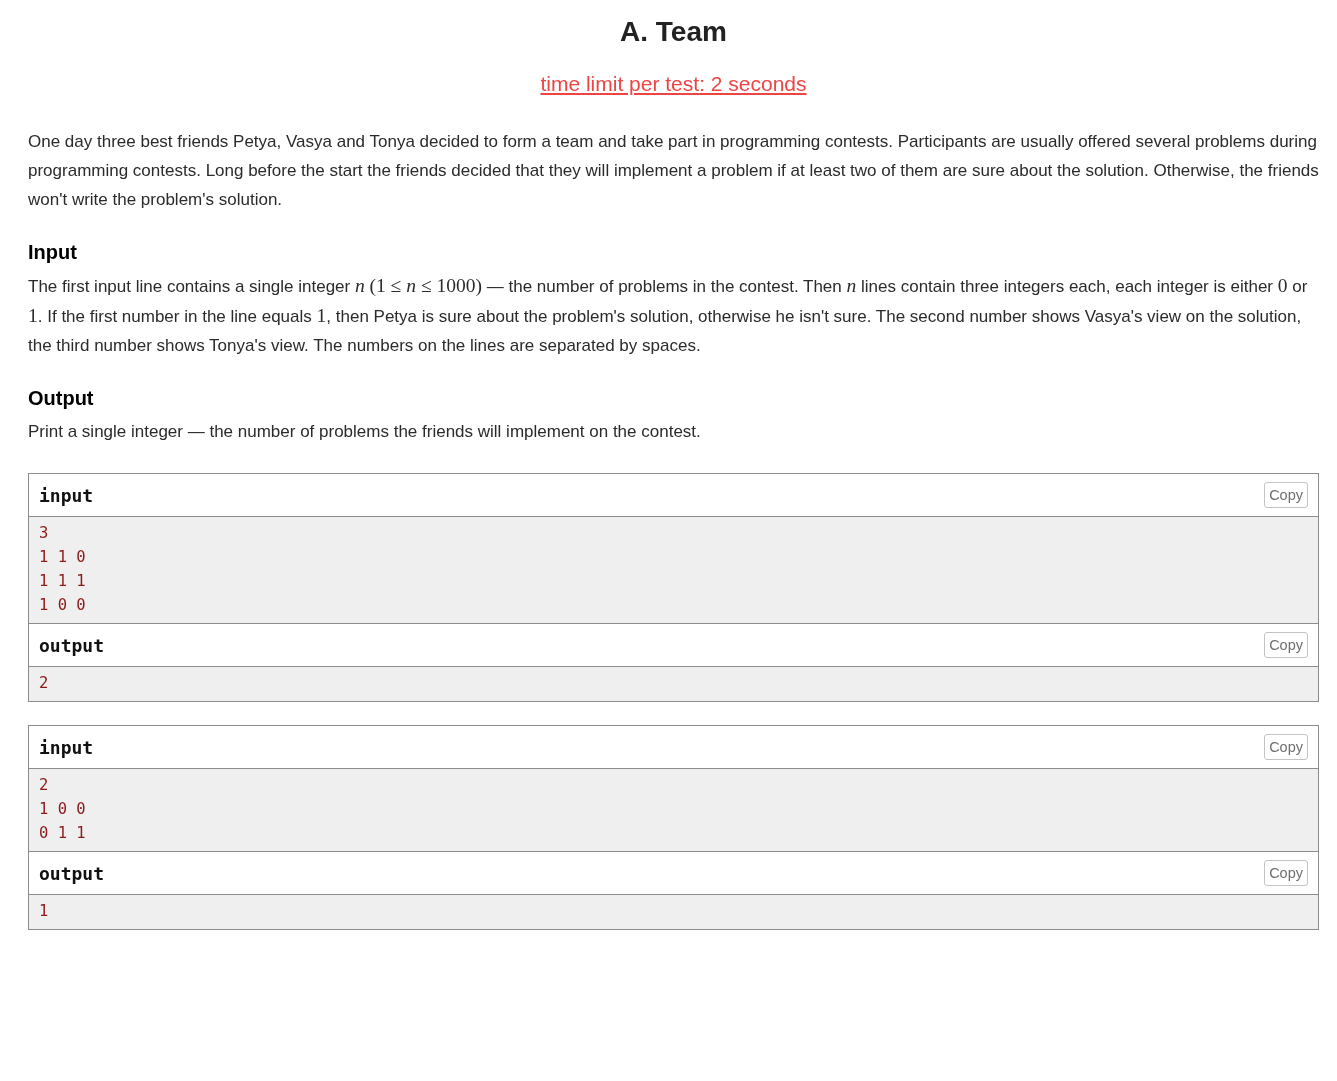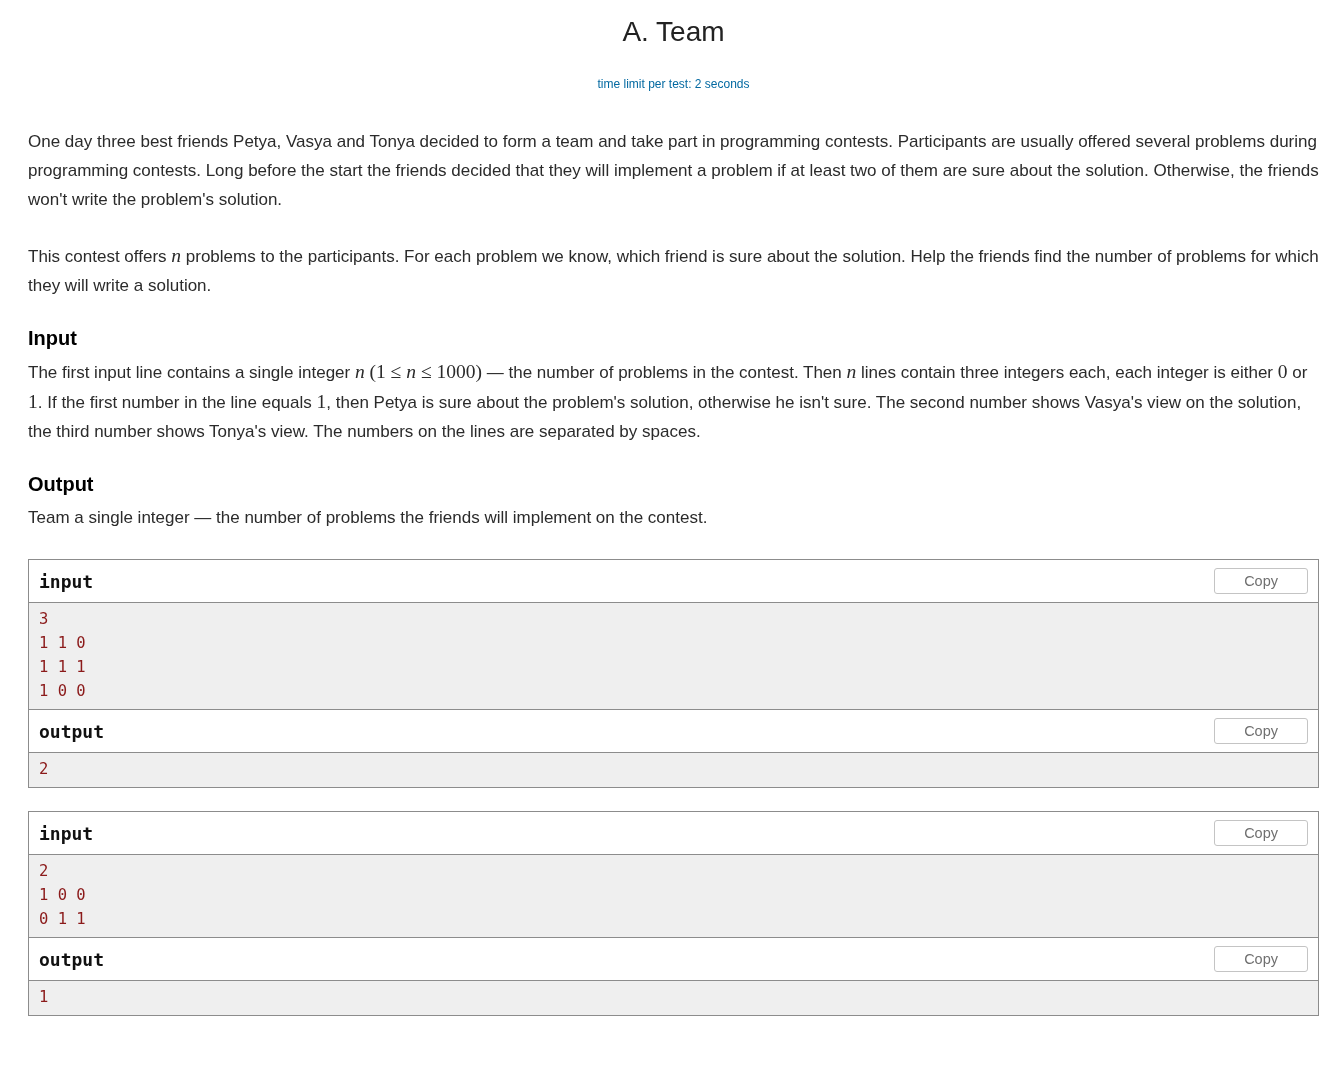--- a/index.html
+++ b/index.html
@@ -8,28 +8,29 @@
     color: #2b2b2b;
     font-size: 17px;
     width: 1337px;
   }
   .page { padding: 10px 18px 8px 28px; box-sizing: border-box; }
 
   
   .problem-header { text-align: center; }
   .problem-title {
     font-size: 28px;
-    font-weight: 400;
+    font-weight: 700;
     color: #222;
     margin: 6px 0 20px 0;
   }
   .limit-line {
-    font-size: 12px;
+    font-size: 21px;
     line-height: 32px;
-    color: #0369a1;
+    color: #ef4444;
+    text-decoration: underline;
   }
 
   
   .statement-block { margin-top: 26px; }
   p.stmt { line-height: 29px; margin: 27px 0; color: #2b2b2b; }
   h2.section-title {
     font-size: 20px;
     font-weight: bold;
     color: #000;
     margin: 27px 0 7px 0;
@@ -70,21 +71,21 @@
     font-size: 18px;
     color: #111;
   }
   .copy-btn {
     background: #ffffff;
     border: 1px solid #c4c4c4;
     border-radius: 3px;
     color: #6f6f6f;
     font-family: "Liberation Sans", sans-serif;
     font-size: 14.5px;
-    padding: 4px 29px;
+    padding: 4px 4px;
     cursor: pointer;
   }
   .ex-pre {
     margin: 0;
     background: #efefef;
     border-bottom: 1px solid #8c8c8c;
     padding: 4px 10px 6px 10px;
     font-family: "DejaVu Sans Mono", monospace;
     font-size: 15.5px;
     line-height: 24px;
@@ -98,31 +99,30 @@
 
 <div class="page">
 
   <header class="problem-header">
     <h1 class="problem-title">A. Team</h1>
     <div class="limit-line">time limit per test: 2 seconds</div>
   </header>
 
   <div class="statement-block">
     <p class="stmt"><span class="seg-text">One day three best friends Petya, Vasya and Tonya decided to form a team and take part in programming contests. Participants are usually offered several problems during programming contests. Long before the start the friends decided that they will implement a problem if at least two of them are sure about the solution. Otherwise, the friends won't write the problem's solution.</span></p>
-    <p class="stmt"><span class="seg-text">This contest offers </span><span class="seg-var">n</span><span class="seg-text"> problems to the participants. For each problem we know, which friend is sure about the solution. Help the friends find the number of problems for which they will write a solution.</span></p>
   </div>
 
   <section>
     <h2 class="section-title">Input</h2>
     <p class="stmt" style="margin-top:0;"><span class="seg-text">The first input line contains a single integer </span><span class="seg-var">n</span><span class="seg-text"> </span><span class="seg-math">(1 ≤ </span><span class="seg-var">n</span><span class="seg-math"> ≤ 1000)</span><span class="seg-text"> — the number of problems in the contest. Then </span><span class="seg-var">n</span><span class="seg-text"> lines contain three integers each, each integer is either </span><span class="seg-math">0</span><span class="seg-text"> or </span><span class="seg-math">1</span><span class="seg-text">. If the first number in the line equals </span><span class="seg-math">1</span><span class="seg-text">, then Petya is sure about the problem's solution, otherwise he isn't sure. The second number shows Vasya's view on the solution, the third number shows Tonya's view. The numbers on the lines are separated by spaces.</span></p>
   </section>
 
   <section>
     <h2 class="section-title">Output</h2>
-    <p class="stmt" style="margin-top:0;"><span class="seg-text">Team a single integer — the number of problems the friends will implement on the contest.</span></p>
+    <p class="stmt" style="margin-top:0;"><span class="seg-text">Print a single integer — the number of problems the friends will implement on the contest.</span></p>
   </section>
 
 
   <div class="example-box">
     <div class="ex-header-row">
       <span class="ex-label">input</span>
       <button class="copy-btn">Copy</button>
     </div>
     <pre class="ex-pre">3
 1 1 0

